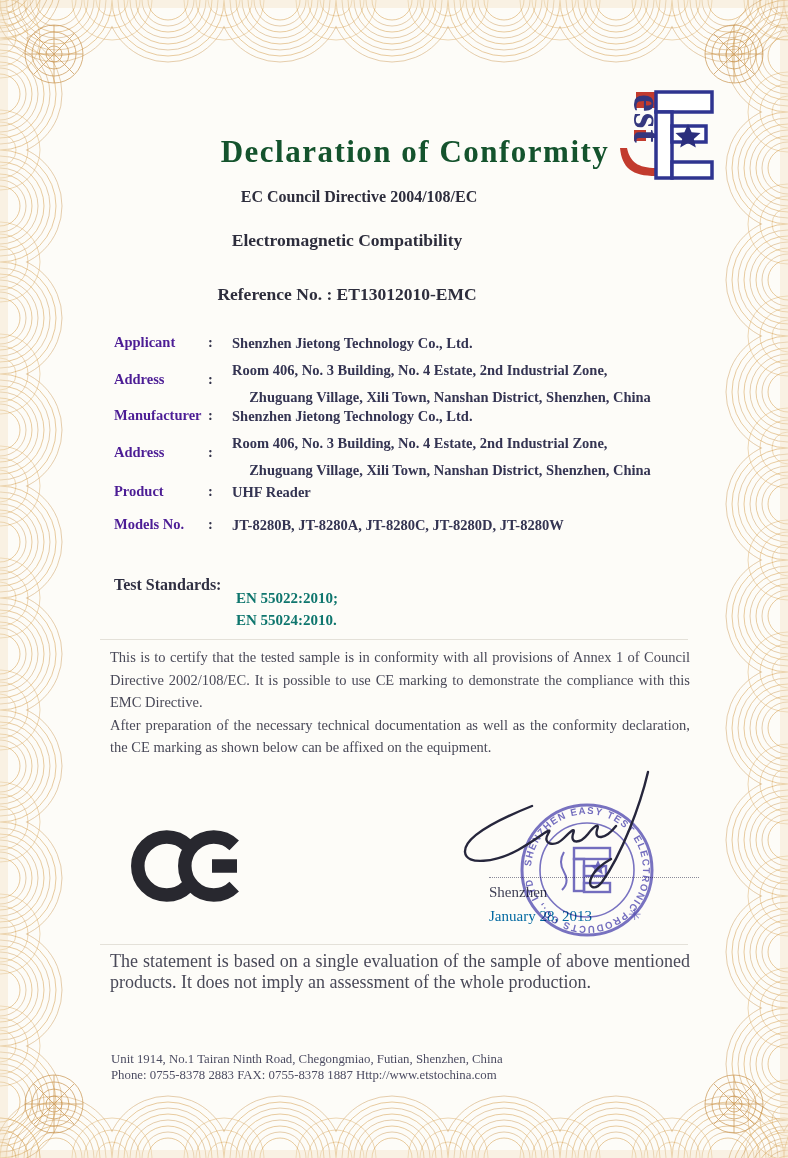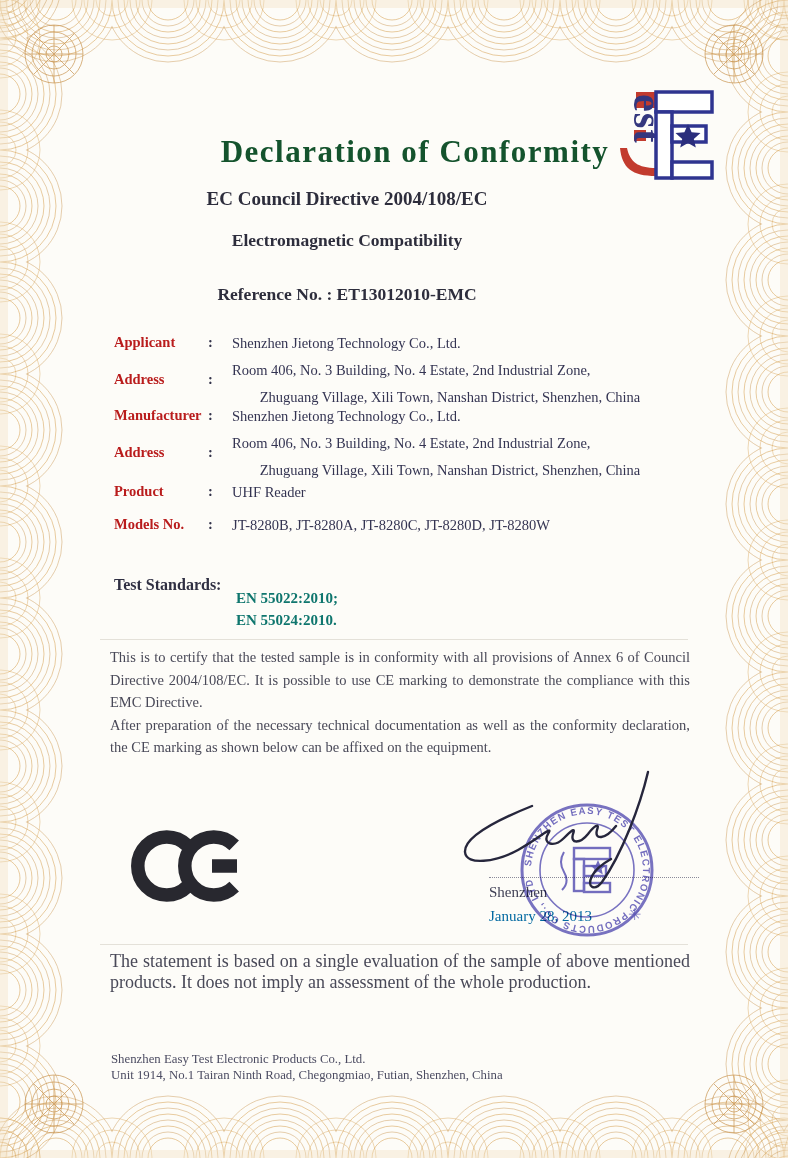--- a/index.html
+++ b/index.html
@@ -12,29 +12,29 @@
   .abs{position:absolute;}
   
   .border-svg{position:absolute;left:0;top:0;z-index:1;pointer-events:none;}
   
   .content{position:absolute;left:0;top:0;width:788px;height:1158px;z-index:2;}
   .doc-title{
     left:0;top:134px;width:788px;text-align:center;
     font-size:31px;font-weight:bold;letter-spacing:1.5px;color:#14532d;margin-left:21px;
   }
   .headings{left:0;width:694px;text-align:center;font-weight:bold;color:#2d2d3c;}
-  .h-directive{top:188px;font-size:19px;}
+  .h-directive{top:188px;font-size:16px;margin-left:12px;}
   .h-subtitle{top:230px;font-size:17.5px;}
   .h-reference{top:284px;font-size:17.5px;}
   
   .logo{left:604px;top:86px;width:112px;height:98px;}
   
-  .lbl{left:114px;width:112px;font-size:14.5px;font-weight:bold;color:#b91c1c;}
+  .lbl{left:114px;width:112px;font-size:14.5px;font-weight:bold;color:#4c1d95;}
   .col{left:208px;font-size:14.5px;font-weight:bold;color:#33334a;}
-  .val{left:232px;width:436px;font-size:14.5px;font-weight:normal;color:#343452;line-height:19px;}
+  .val{left:232px;width:436px;font-size:14.5px;font-weight:bold;color:#343452;line-height:19px;}
   .val .l2{margin-top:8px;text-align:center;}
   
   .ts-head{left:114px;top:560px;font-size:16px;font-weight:bold;color:#2f2f42;margin-top:16px;}
   .ts-items{left:236px;top:587px;font-size:15px;font-weight:bold;color:#0f766e;line-height:22px;}
   .hr1{left:100px;top:639px;width:588px;height:1px;background:#d9d6cc;opacity:.7;}
   .hr2{left:100px;top:944px;width:588px;height:1px;background:#d9d6cc;opacity:.7;}
   
   .paras{left:110px;top:646px;width:580px;font-size:14.5px;line-height:22.5px;
          text-align:justify;color:#494958;}
   .paras p{margin:0;}
@@ -185,21 +185,21 @@
 
     <div class="abs ts-head">Test Standards:</div>
     <div class="abs ts-items">
       <div>EN 55022:2010;</div>
       <div>EN 55024:2010.</div>
     </div>
 
     <div class="abs hr1"></div>
 
     <div class="abs paras">
-      <p>This is to certify that the tested sample is in conformity with all provisions of Annex 6 of Council Directive 2004/108/EC. It is possible to use CE marking to demonstrate the compliance with this EMC Directive.</p>
+      <p>This is to certify that the tested sample is in conformity with all provisions of Annex 1 of Council Directive 2002/108/EC. It is possible to use CE marking to demonstrate the compliance with this EMC Directive.</p>
       <p>After preparation of the necessary technical documentation as well as the conformity declaration, the CE marking as shown below can be affixed on the equipment.</p>
     </div>
 
     <svg class="abs ce" viewBox="0 0 112 74" role="img" aria-label="CE">
       <g fill="none" stroke="#28282f" stroke-width="13.5" stroke-linecap="butt">
         <path d="M57.2 15.4 A29 29 0 1 0 57.2 56.6"></path>
         <path d="M104.2 15.4 A29 29 0 1 0 104.2 56.6"></path>
         <path d="M82 36 H107"></path>
       </g>
     </svg>
@@ -234,18 +234,18 @@
         <path d="M 80 50 C 50 62 12 80 13 96 C 14 110 44 106 66 94 C 88 82 102 68 96 78 C 90 88 102 92 112 82 C 118 76 124 70 121 78 C 118 88 128 88 136 78 C 142 70 148 66 145 74 C 142 84 153 84 164 70"></path>
         <path d="M 196 16 C 188 50 170 98 150 126 C 143 135 134 132 140 120 C 144 112 152 107 159 103"></path>
       </g>
     </svg>
 
     <div class="abs hr2"></div>
 
     <div class="abs statement">The statement is based on a single evaluation of the sample of above mentioned products. It does not imply an assessment of the whole production.</div>
 
     <div class="abs footer">
-      <div>Shenzhen Easy Test Electronic Products Co., Ltd.</div>
       <div>Unit 1914, No.1 Tairan Ninth Road, Chegongmiao, Futian, Shenzhen, China</div>
+      <div>Phone: 0755-8378 2883 FAX: 0755-8378 1887 Http://www.etstochina.com</div>
     </div>
 
   </div>
 </div>
 
 </body></html>

